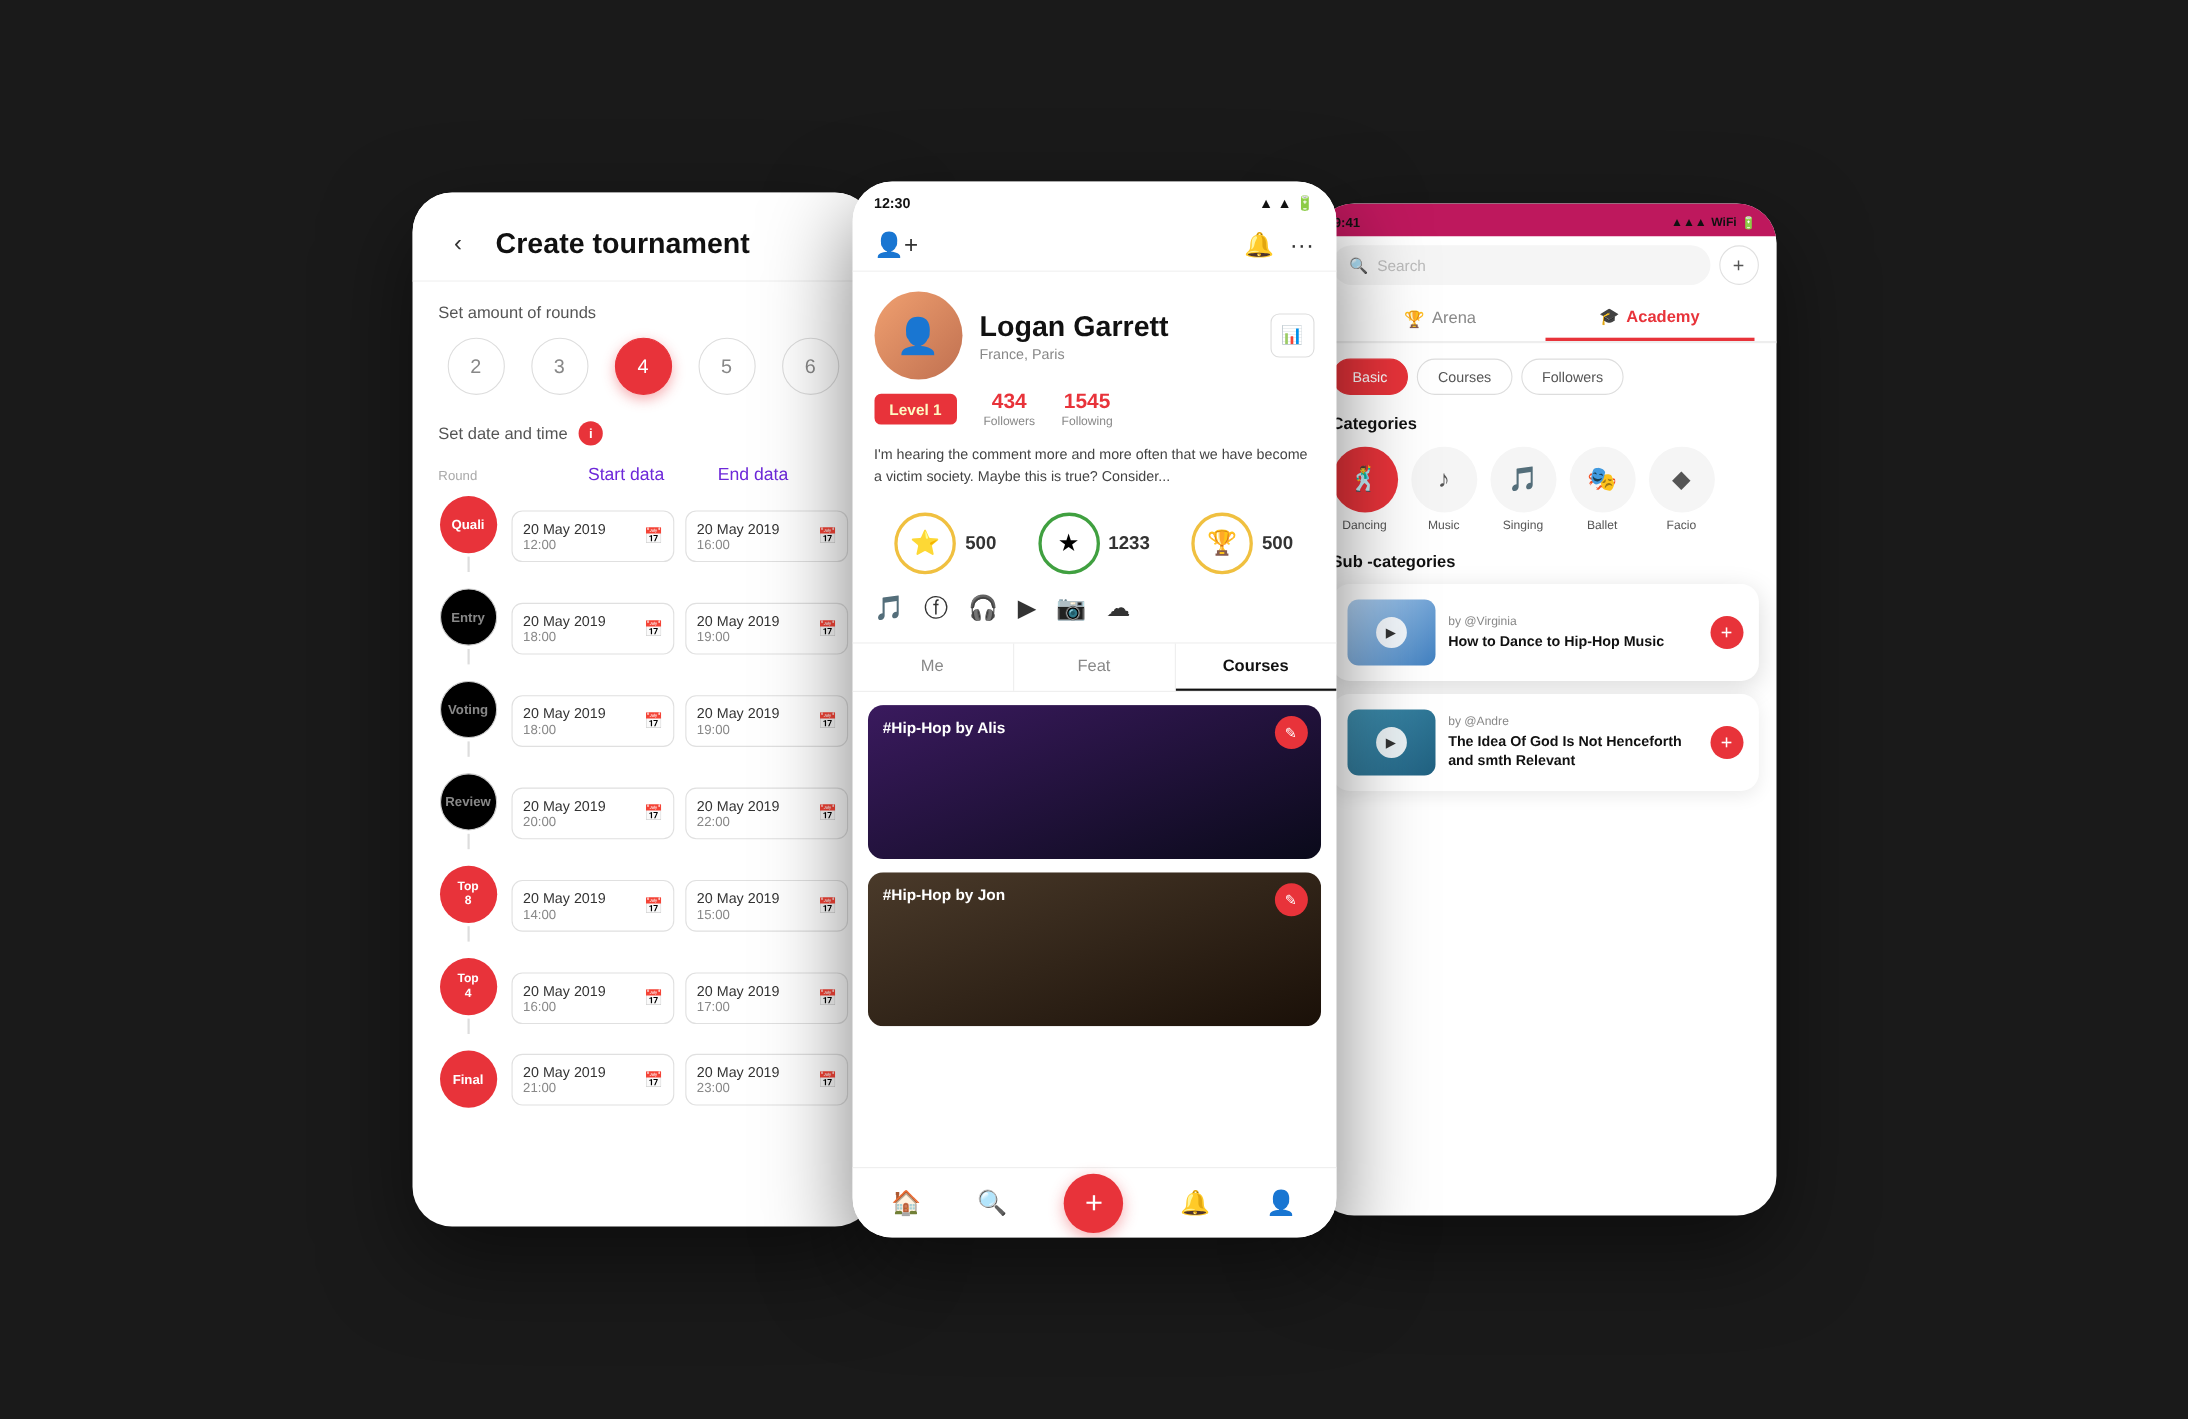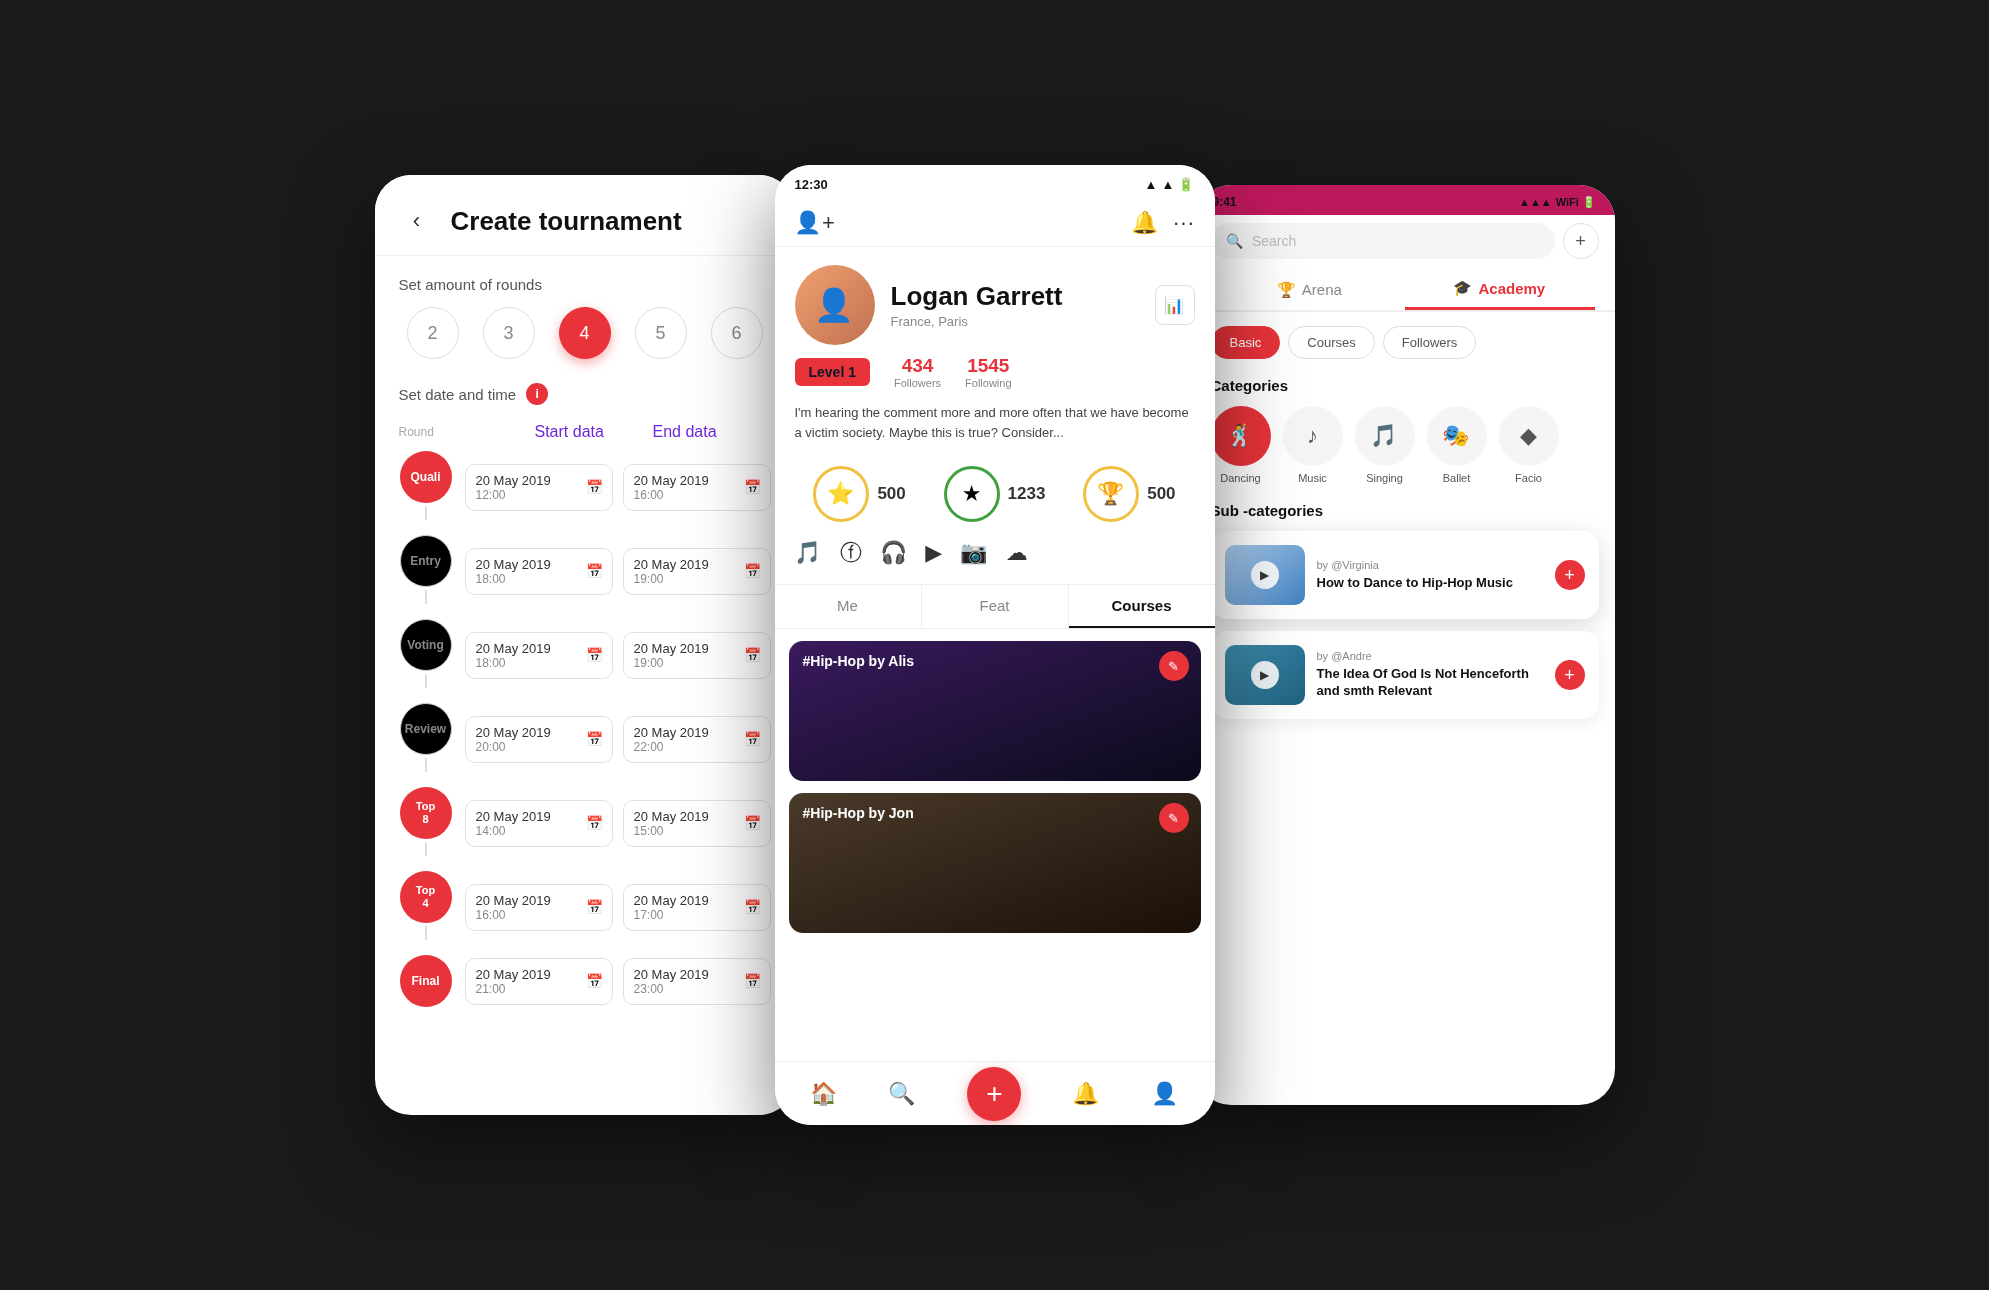--- a/index.html
+++ b/index.html
@@ -261,21 +261,21 @@
       cursor: pointer;
     }
     .level-stats {
       display: flex;
       align-items: center;
       padding: 0 20px 14px;
       gap: 24px;
     }
     .level-badge {
       background: #e8333a;
-      color: #0f172a;
+      color: #fef9c3;
       padding: 6px 14px;
       border-radius: 6px;
       font-size: 14px;
       font-weight: 600;
     }
     .stat-item { text-align: center; }
     .stat-num { font-size: 19px; font-weight: 700; color: #e8333a; }
     .stat-label { font-size: 11px; color: #888; }
     .bio-text {
       padding: 0 20px 16px;

